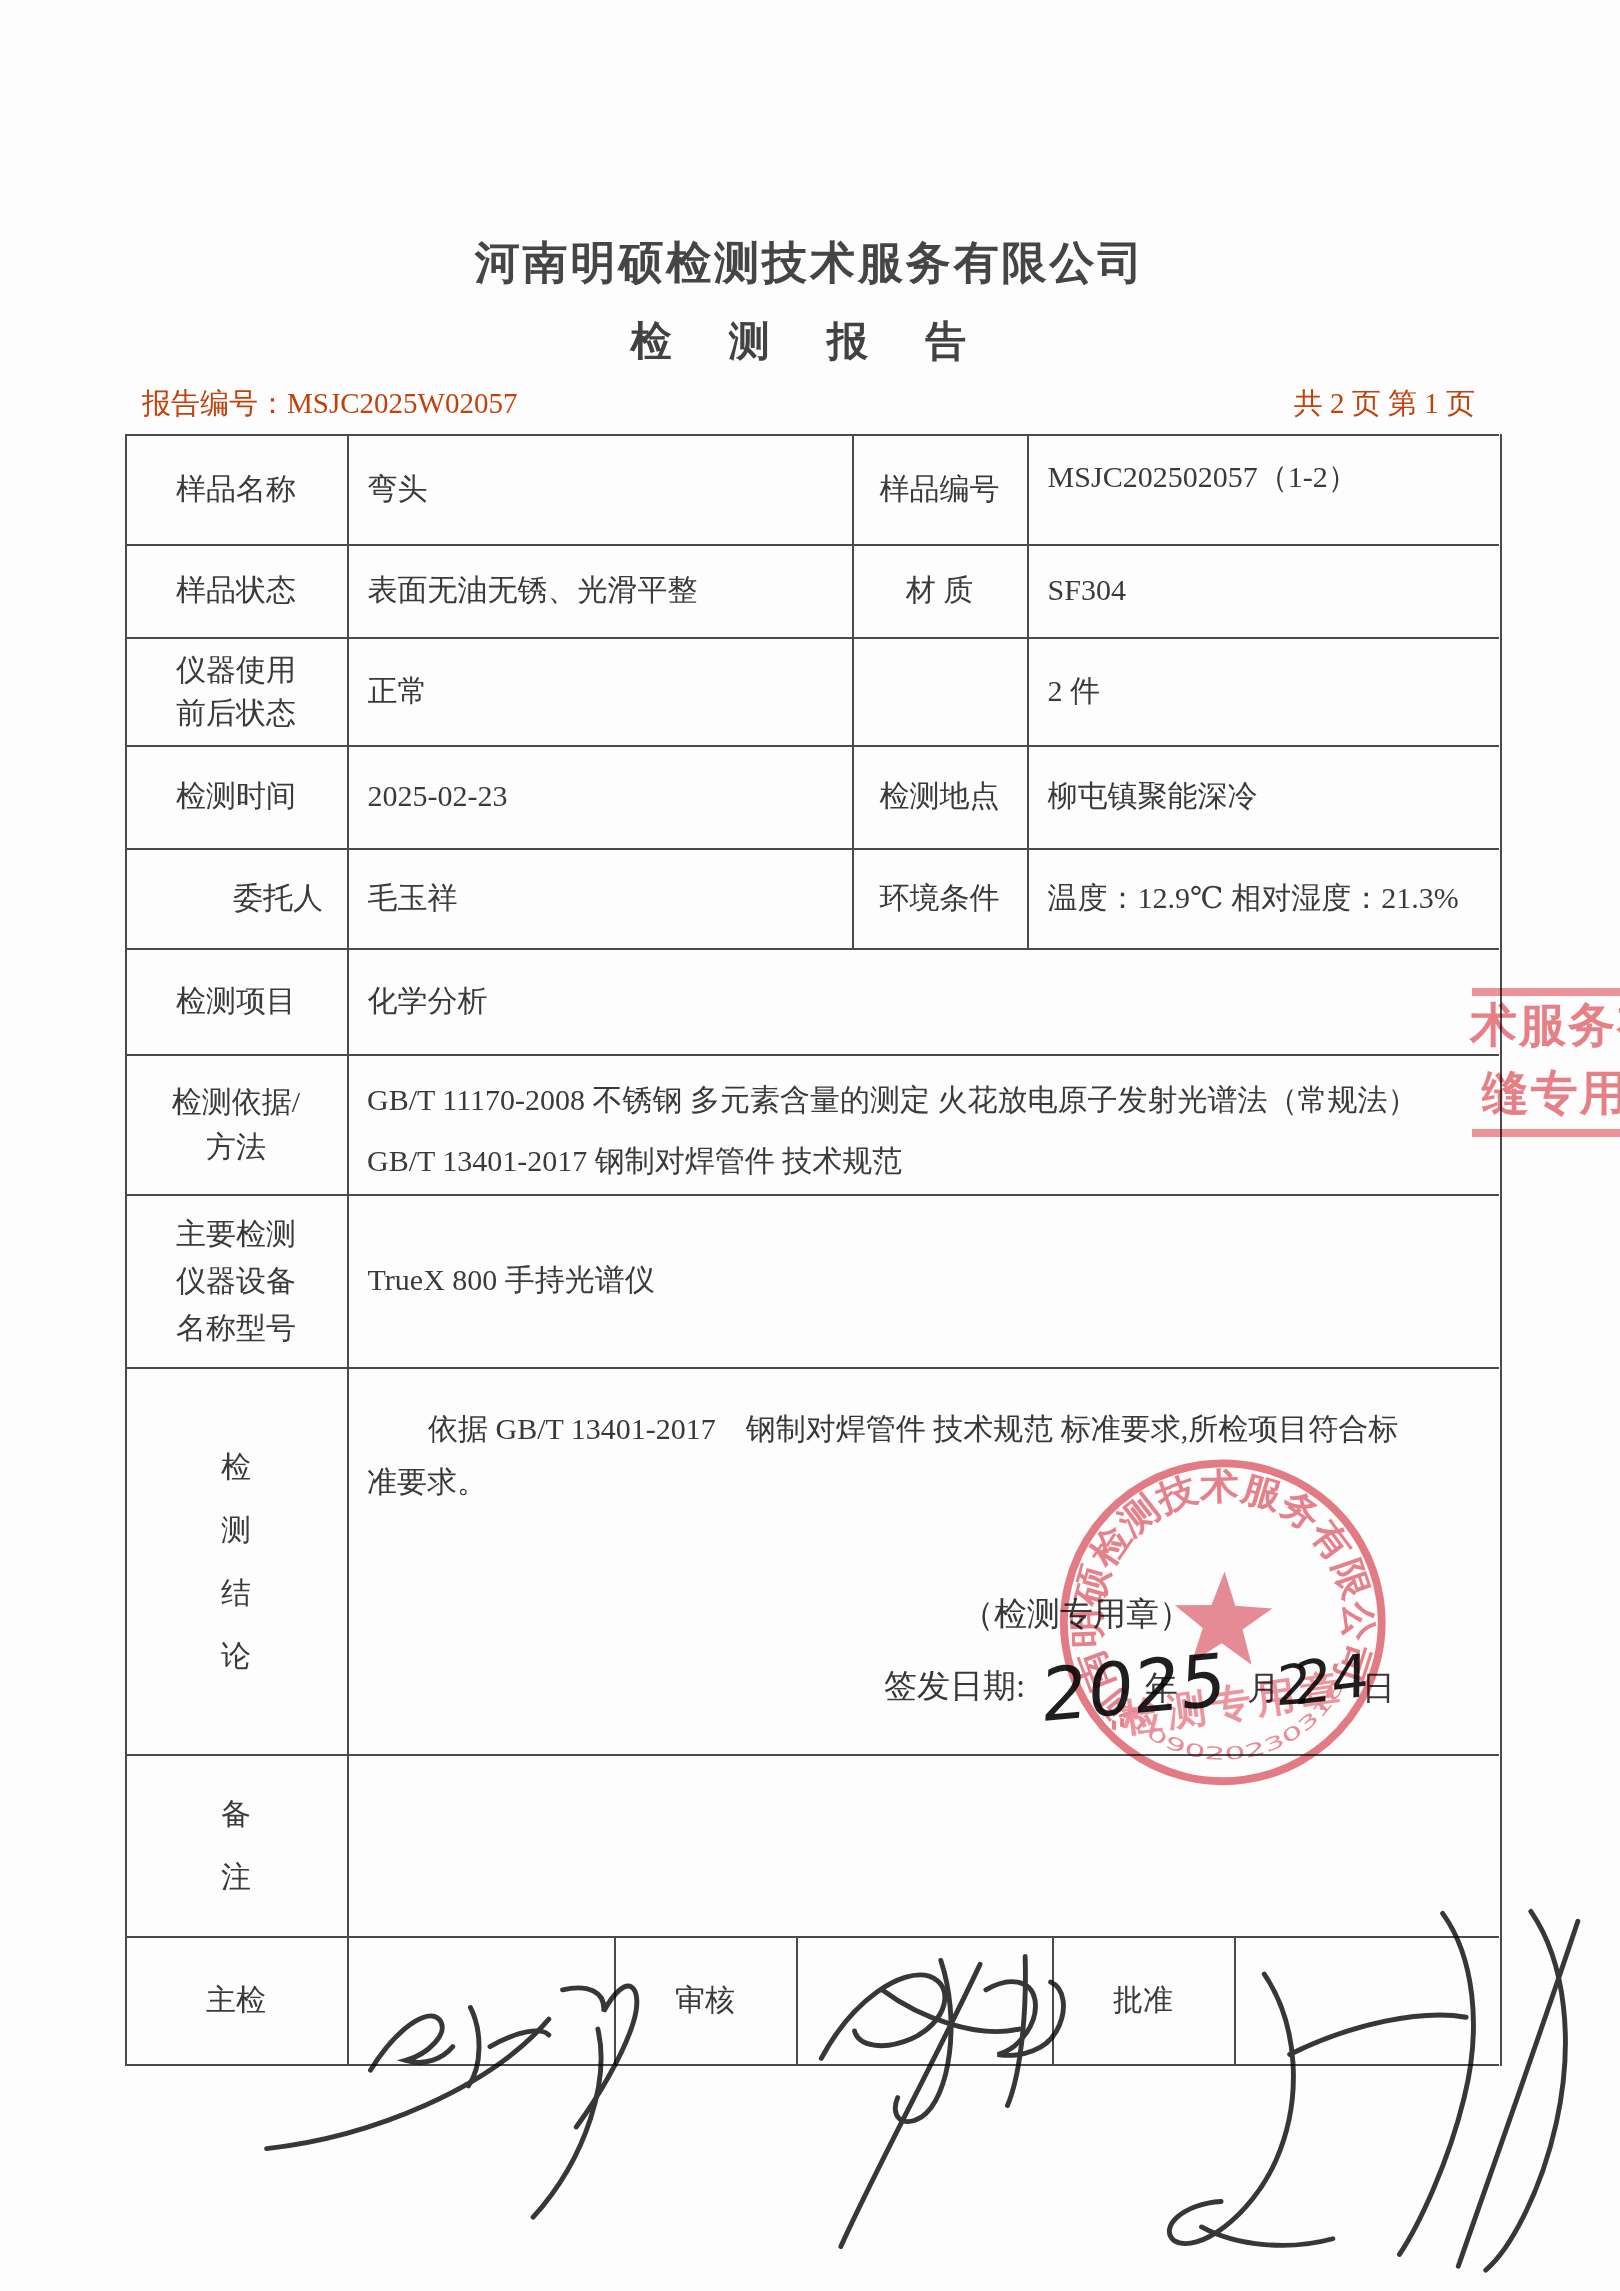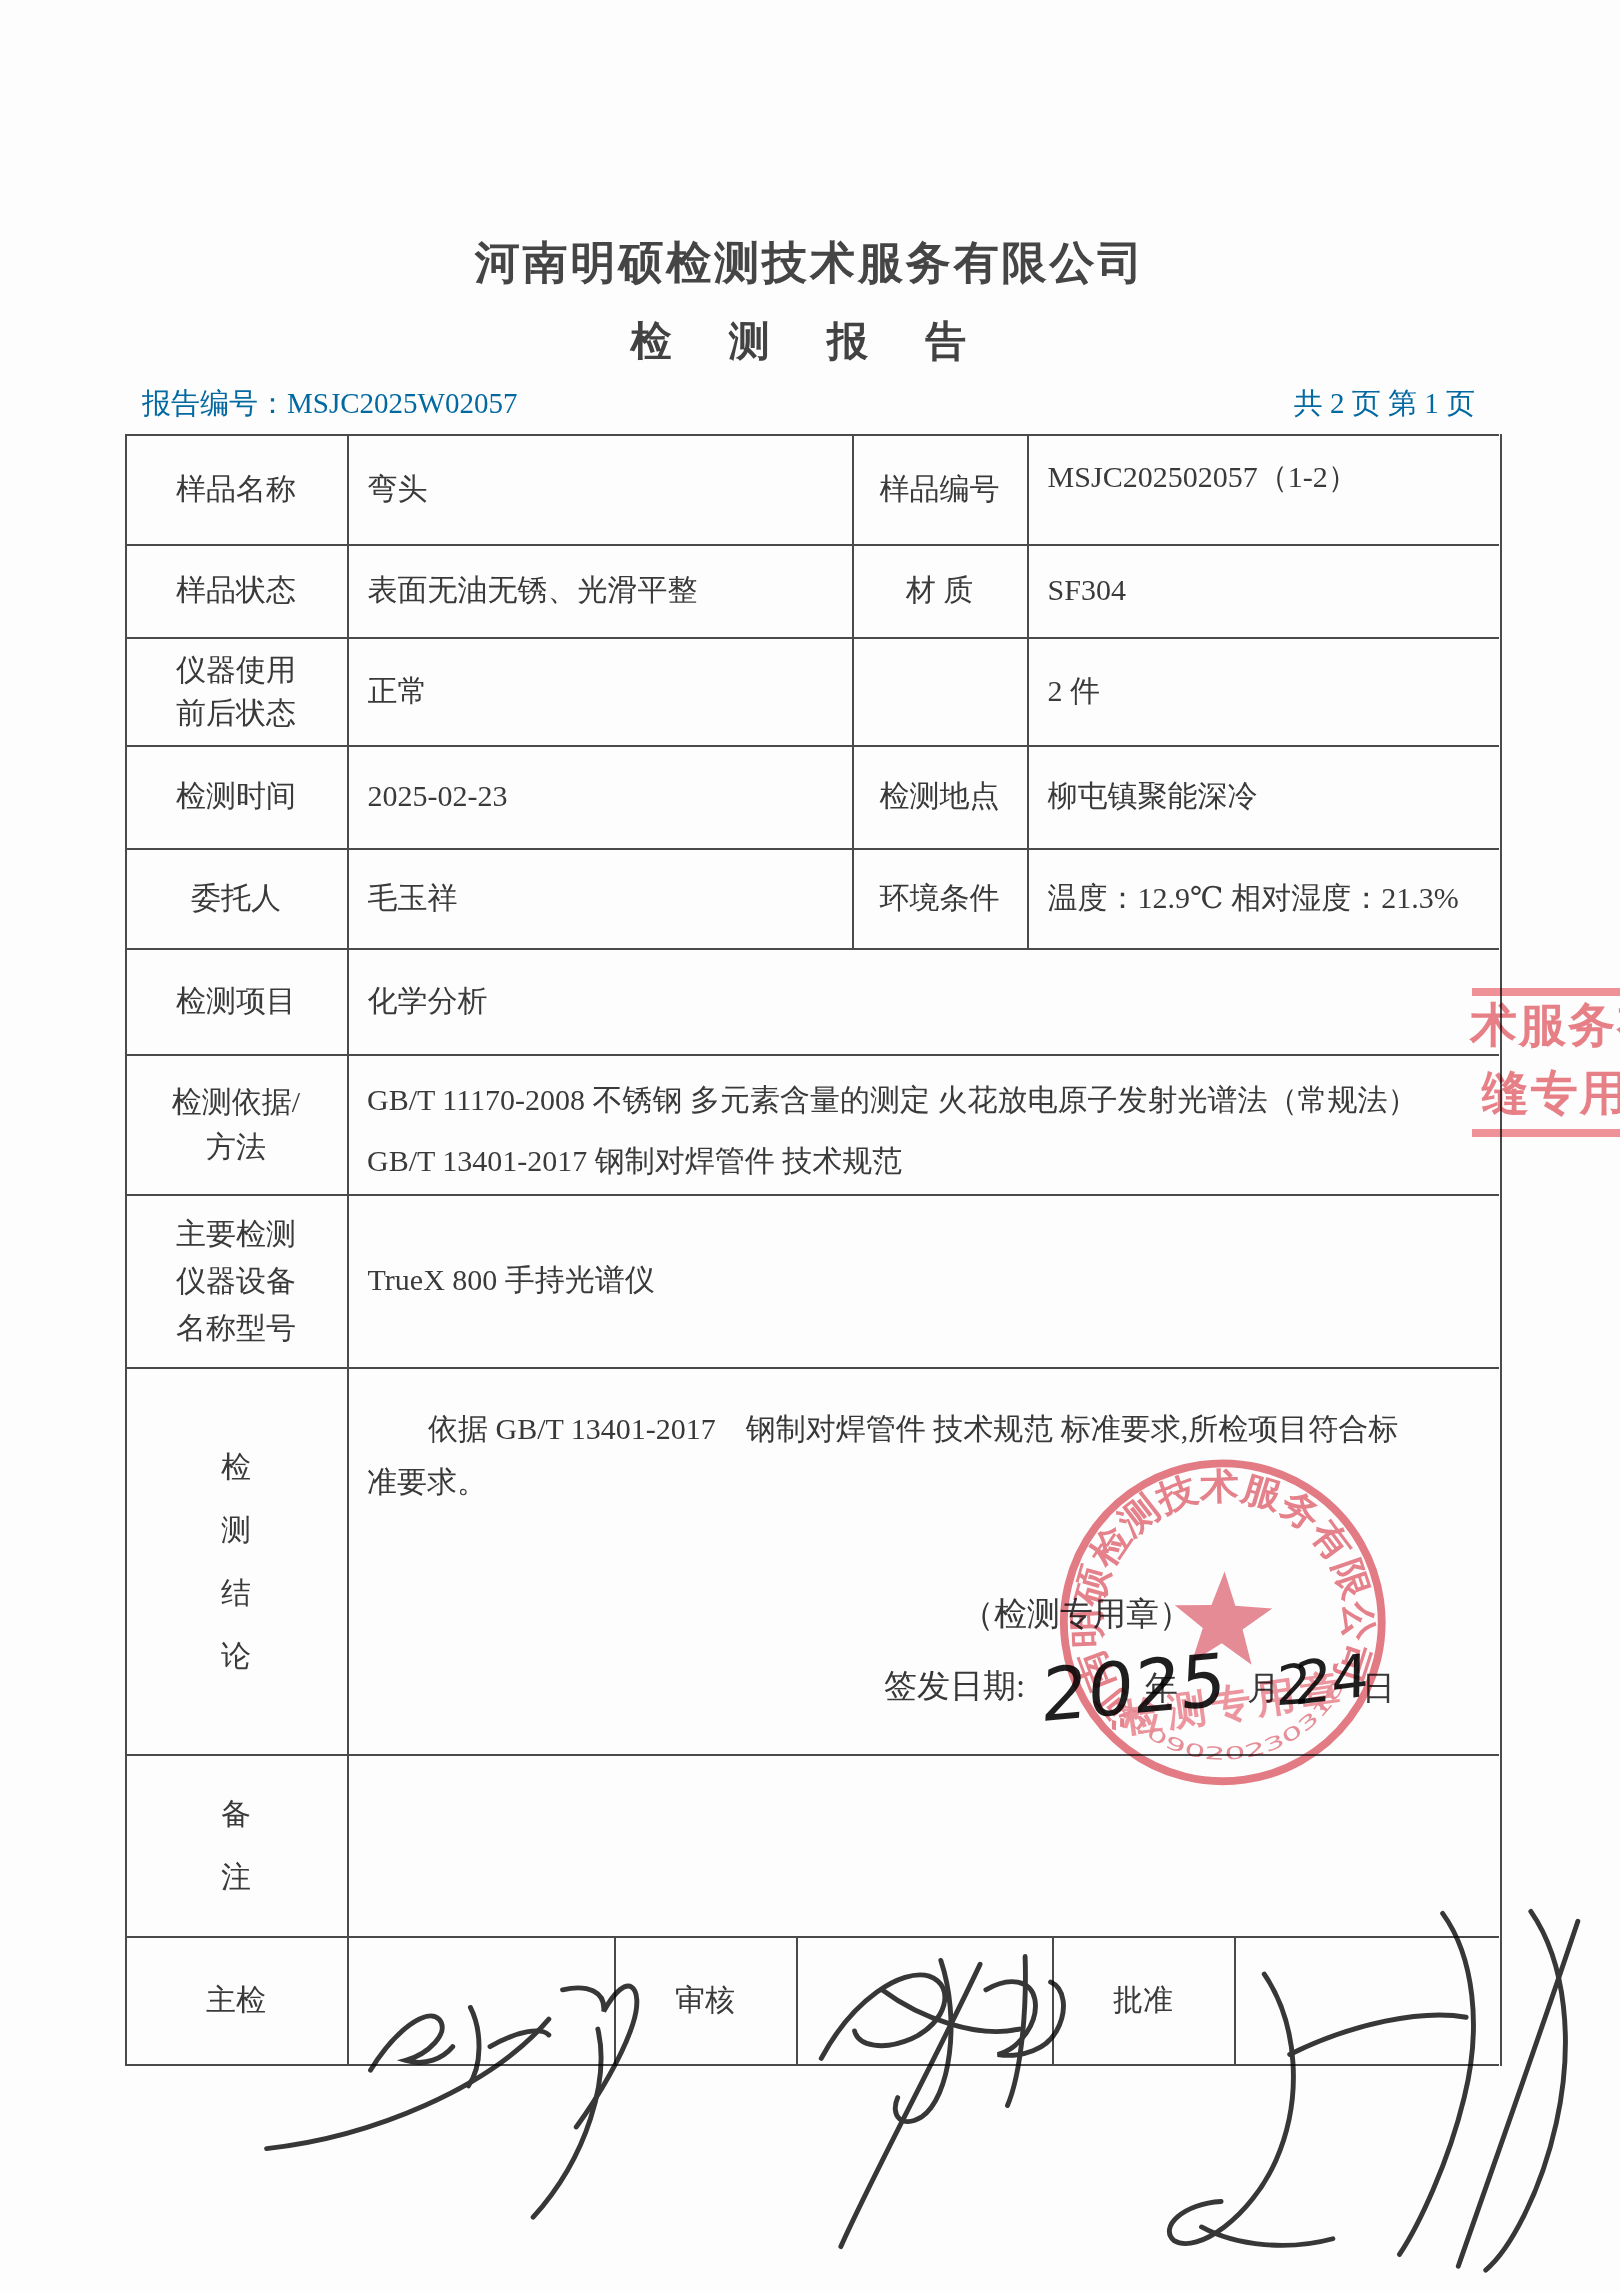--- a/index.html
+++ b/index.html
@@ -9,21 +9,21 @@
   .hline{position:absolute;height:2px;background:#4a4a4a;}
   .vline{position:absolute;width:2px;background:#4a4a4a;}
   .cell{position:absolute;display:flex;align-items:center;font-size:30px;line-height:1.35;}
   .lbl{justify-content:center;text-align:center;white-space:pre-line;}
   .val{justify-content:flex-start;padding-left:20.6px;box-sizing:border-box;}
   .vlbl{justify-content:center;text-align:center;white-space:pre-line;line-height:63px;}
   .hdr-company{position:absolute;left:0;width:1620px;text-align:center;font-size:45px;
         font-weight:700;letter-spacing:2.9px;color:#454545;}
   .hdr-doc{position:absolute;left:0;width:1620px;text-align:center;font-size:41px;
         font-weight:700;letter-spacing:23.5px;color:#424242;font-family:Liberation Serif, serif;}
-  .repline{position:absolute;font-size:29px;color:#0369a1;}
+  .repline{position:absolute;font-size:29px;color:#c2410c;}
   .concl{position:absolute;font-size:30px;color:#383838;}
   .stamp-round{position:absolute;left:1019px;top:1418px;width:412px;height:412px;
         transform:rotate(-8deg);opacity:.9;mix-blend-mode:multiply;}
   .edge-stamp{position:absolute;left:1468px;top:980px;width:167px;height:167px;
         mix-blend-mode:multiply;opacity:.92;}
   .edge-bar{position:absolute;left:3.9px;width:196px;height:7.8px;background:#ef8a90;}
   .edge-t{position:absolute;font-size:47px;color:#e8767d;letter-spacing:2px;white-space:nowrap;
         font-weight:700;}
   .sig-layer{position:absolute;left:0;top:0;mix-blend-mode:multiply;pointer-events:none;}
   .hw{position:absolute;font-family:"DejaVu Sans",sans-serif;color:#1f1f1f;
@@ -78,21 +78,21 @@
   <div class="cell lbl" style="left:125px;top:637px;width:222px;height:108px;line-height:43px;">仪器使用
 前后状态</div>
   <div class="cell val" style="left:347px;top:637px;width:505px;height:108px;">正常</div>
   <div class="cell val" style="left:1027px;top:637px;width:472px;height:108px;">2 件</div>
 
   <div class="cell lbl" style="left:125px;top:745px;width:222px;height:103px;">检测时间</div>
   <div class="cell val" style="left:347px;top:745px;width:505px;height:103px;">2025-02-23</div>
   <div class="cell lbl" style="left:852px;top:745px;width:175px;height:103px;">检测地点</div>
   <div class="cell val" style="left:1027px;top:745px;width:472px;height:103px;">柳屯镇聚能深冷</div>
 
-  <div class="cell lbl" style="left:125px;top:848px;width:222px;height:100px;">委托人</div>
+  <div class="cell lbl" style="left:125px;top:848px;width:222px;height:100px;padding-left:42px;">委托人</div>
   <div class="cell val" style="left:347px;top:848px;width:505px;height:100px;border-radius:13px;">毛玉祥</div>
   <div class="cell lbl" style="left:852px;top:848px;width:175px;height:100px;">环境条件</div>
   <div class="cell val" style="left:1027px;top:848px;width:472px;height:100px;">温度：12.9℃  相对湿度：21.3%</div>
 
   <div class="cell lbl" style="left:125px;top:948px;width:222px;height:106px;">检测项目</div>
   <div class="cell val" style="left:347px;top:948px;width:1153px;height:106px;">化学分析</div>
 
   <div class="cell lbl" style="left:125px;top:1054px;width:222px;height:140px;line-height:45px;">检测依据/
 方法</div>
   <div class="abs" style="left:367px;top:1069px;width:1133px;font-size:30px;line-height:61px;">

